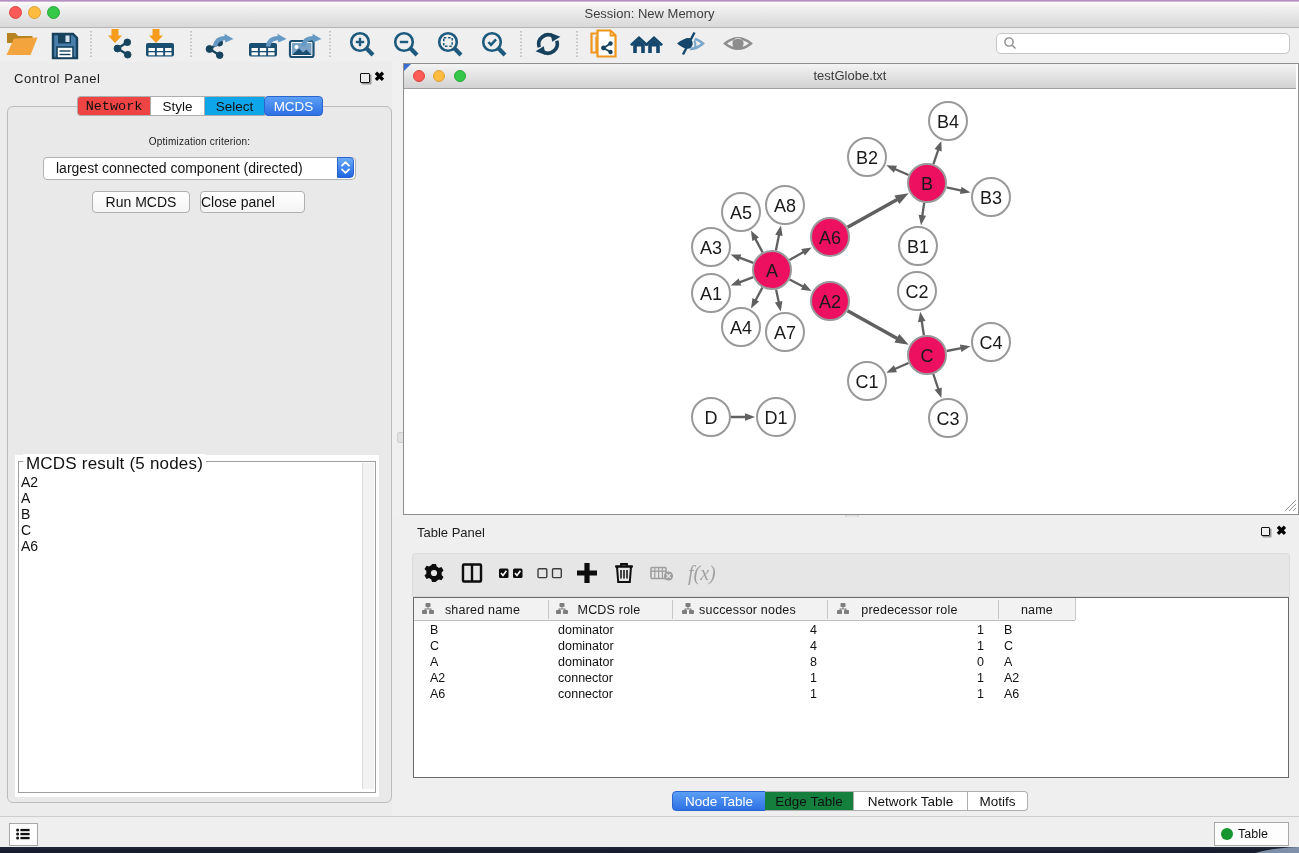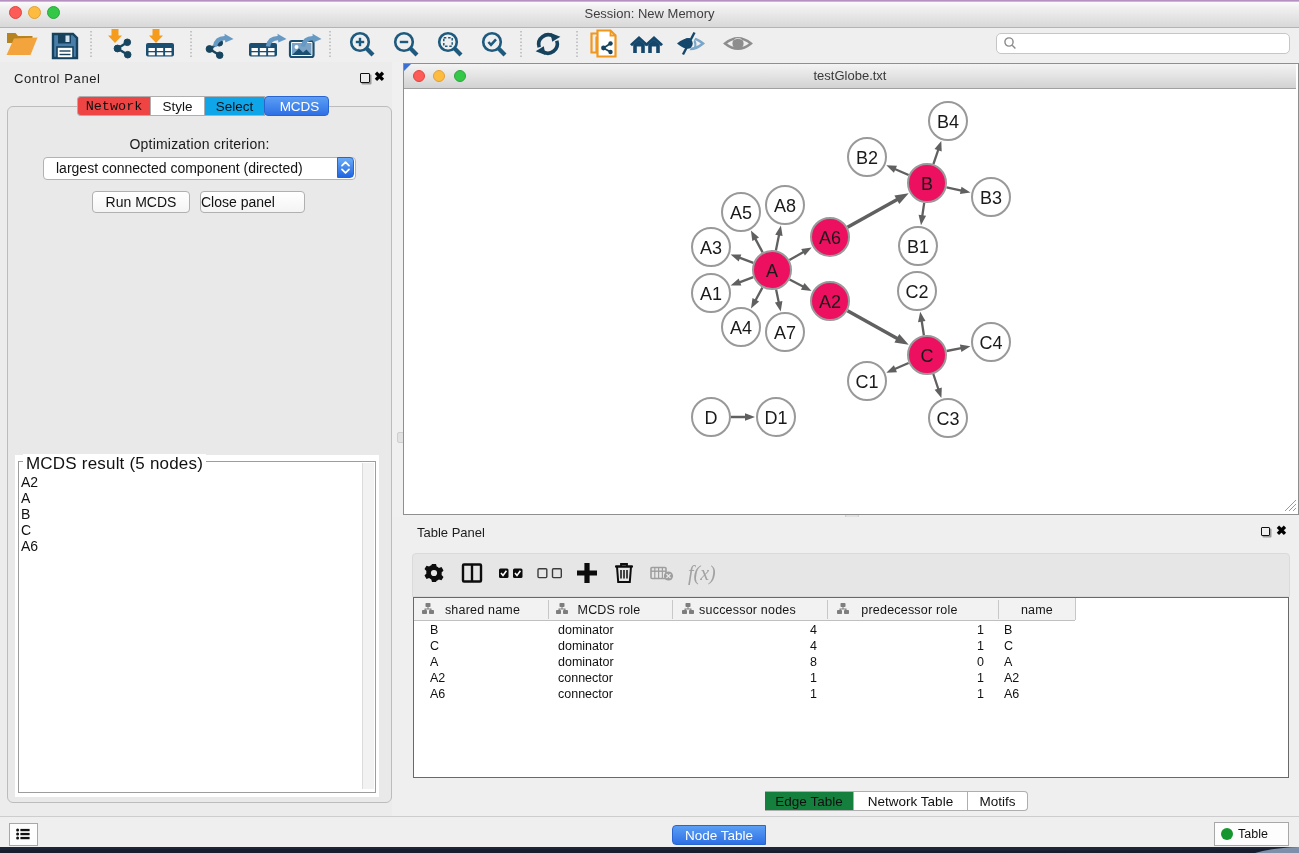--- a/index.html
+++ b/index.html
@@ -28,23 +28,23 @@
 <div class="abs" style="left:14px;top:71px;font-size:13px;letter-spacing:0.6px;color:#1c1c1c;">Control Panel</div>
 <div class="abs" style="left:360px;top:73px;width:8px;height:8px;border:1.6px solid #111;border-radius:1px;box-shadow:1.5px 1.5px 0 #9a9a9a;"></div>
 <div class="abs" style="left:374px;top:69px;font-size:13px;font-weight:bold;color:#000;">✖</div>
 
 <div class="abs" style="left:7px;top:106px;width:383px;height:695px;background:#e9e9e9;border:1px solid #bcbcbc;border-radius:6px;"></div>
 
 <div class="abs" style="left:77px;top:96px;width:244px;height:20px;font-size:13.5px;">
   <div class="abs" style="left:0;top:0;width:72px;height:18px;background:#ef4444;border:1px solid #aeaeae;border-right:none;border-radius:4px 0 0 4px;text-align:center;line-height:19px;color:#111;font-family:Liberation Mono, monospace;">Network</div>
   <div class="abs" style="left:73px;top:0;width:53px;height:18px;background:#fff;border:1px solid #aeaeae;border-right:none;text-align:center;line-height:19px;color:#111;">Style</div>
   <div class="abs" style="left:127px;top:0;width:59px;height:18px;background:#0ea5e9;border:1px solid #aeaeae;text-align:center;line-height:19px;color:#111;">Select</div>
-  <div class="abs" style="left:187px;top:0;width:57px;height:18px;background:linear-gradient(#5b9ff5,#2e70e5);border:1px solid #2a65cf;border-radius:4px;text-align:center;line-height:19px;color:#fff;padding-left:6px;">MCDS</div>
+  <div class="abs" style="left:187px;top:0;width:57px;height:18px;background:linear-gradient(#5b9ff5,#2e70e5);border:1px solid #2a65cf;border-radius:4px;text-align:center;line-height:19px;color:#fff;">MCDS</div>
 </div>
-<div class="abs" style="left:7px;top:136px;width:385px;height:16px;text-align:center;font-size:14px;letter-spacing:0.2px;color:#1a1a1a;">Optimization criterion:</div>
+<div class="abs" style="left:7px;top:136px;width:385px;height:16px;text-align:center;font-size:10px;letter-spacing:0.2px;color:#1a1a1a;">Optimization criterion:</div>
 
 <div class="abs" style="left:43px;top:157px;width:311px;height:21px;background:#fff;border:1px solid #b2b2b2;border-radius:4px;"></div>
 <div class="abs" style="left:56px;top:160px;font-size:14px;color:#141414;">largest connected component (directed)</div>
 <div class="abs" style="left:337px;top:157px;width:17px;height:21px;background:linear-gradient(#6aacf7,#2165e2);border:1px solid #2a65cf;border-radius:0 4px 4px 0;box-sizing:border-box;"></div>
 <svg class="abs" style="left:339px;top:160px" width="13" height="15" viewBox="0 0 13 15">
     <path d="M3 5.6 L6.5 2.2 L10 5.6" fill="none" stroke="#fff" stroke-width="1.8" stroke-linecap="round" stroke-linejoin="round"></path>
     <path d="M3 9.4 L6.5 12.8 L10 9.4" fill="none" stroke="#fff" stroke-width="1.8" stroke-linecap="round" stroke-linejoin="round"></path>
   </svg>
 
 <div class="abs" style="left:92px;top:191px;width:96px;height:20px;background:linear-gradient(#ffffff,#f4f4f4);border:1px solid #b0b0b0;border-radius:4px;text-align:center;line-height:20px;font-size:14px;color:#111;">Run MCDS</div>
@@ -202,21 +202,21 @@
 <div class="abs hdr" style="left:844px;top:603px;width:131px;">predecessor role</div>
 <div class="abs hdr" style="left:999px;top:603px;width:76px;">name</div>
 
 <div class="abs cell" style="left:430px;top:622px;width:100px;">B<br>C<br>A<br>A2<br>A6</div>
 <div class="abs cell" style="left:558px;top:622px;width:100px;">dominator<br>dominator<br>dominator<br>connector<br>connector</div>
 <div class="abs cell" style="left:717px;top:622px;width:100px;text-align:right;">4<br>4<br>8<br>1<br>1</div>
 <div class="abs cell" style="left:884px;top:622px;width:100px;text-align:right;">1<br>1<br>0<br>1<br>1</div>
 <div class="abs cell" style="left:1004px;top:622px;width:100px;">B<br>C<br>A<br>A2<br>A6</div>
 
 <div class="abs" style="left:672px;top:791px;width:356px;height:20px;font-size:13.5px;">
-  <div class="abs" style="left:0;top:0;width:92px;height:18px;background:linear-gradient(#5b9ff5,#2e70e5);border:1px solid #2a65cf;border-radius:4px 0 0 4px;text-align:center;line-height:19px;color:#fff;margin-top:34px;">Node Table</div>
+  <div class="abs" style="left:0;top:0;width:92px;height:18px;background:linear-gradient(#5b9ff5,#2e70e5);border:1px solid #2a65cf;border-radius:4px 0 0 4px;text-align:center;line-height:19px;color:#fff;">Node Table</div>
   <div class="abs" style="left:93px;top:0;width:88px;height:18px;background:#15803d;border:1px solid #aeaeae;border-left:none;text-align:center;line-height:19px;color:#111;">Edge Table</div>
   <div class="abs" style="left:182px;top:0;width:113px;height:18px;background:#fff;border:1px solid #aeaeae;border-left:none;text-align:center;line-height:19px;color:#111;">Network Table</div>
   <div class="abs" style="left:296px;top:0;width:59px;height:18px;background:#fff;border:1px solid #aeaeae;border-left:none;border-radius:0 4px 4px 0;text-align:center;line-height:19px;color:#111;">Motifs</div>
 </div>
 
 <svg class="abs" style="left:0;top:28px" width="990" height="34" viewBox="0 0 990 34">
 <defs>
  <g id="shr">
         <circle cx="3.5" cy="10" r="3.4"></circle>
         <circle cx="13.3" cy="3.8" r="3.3"></circle>

